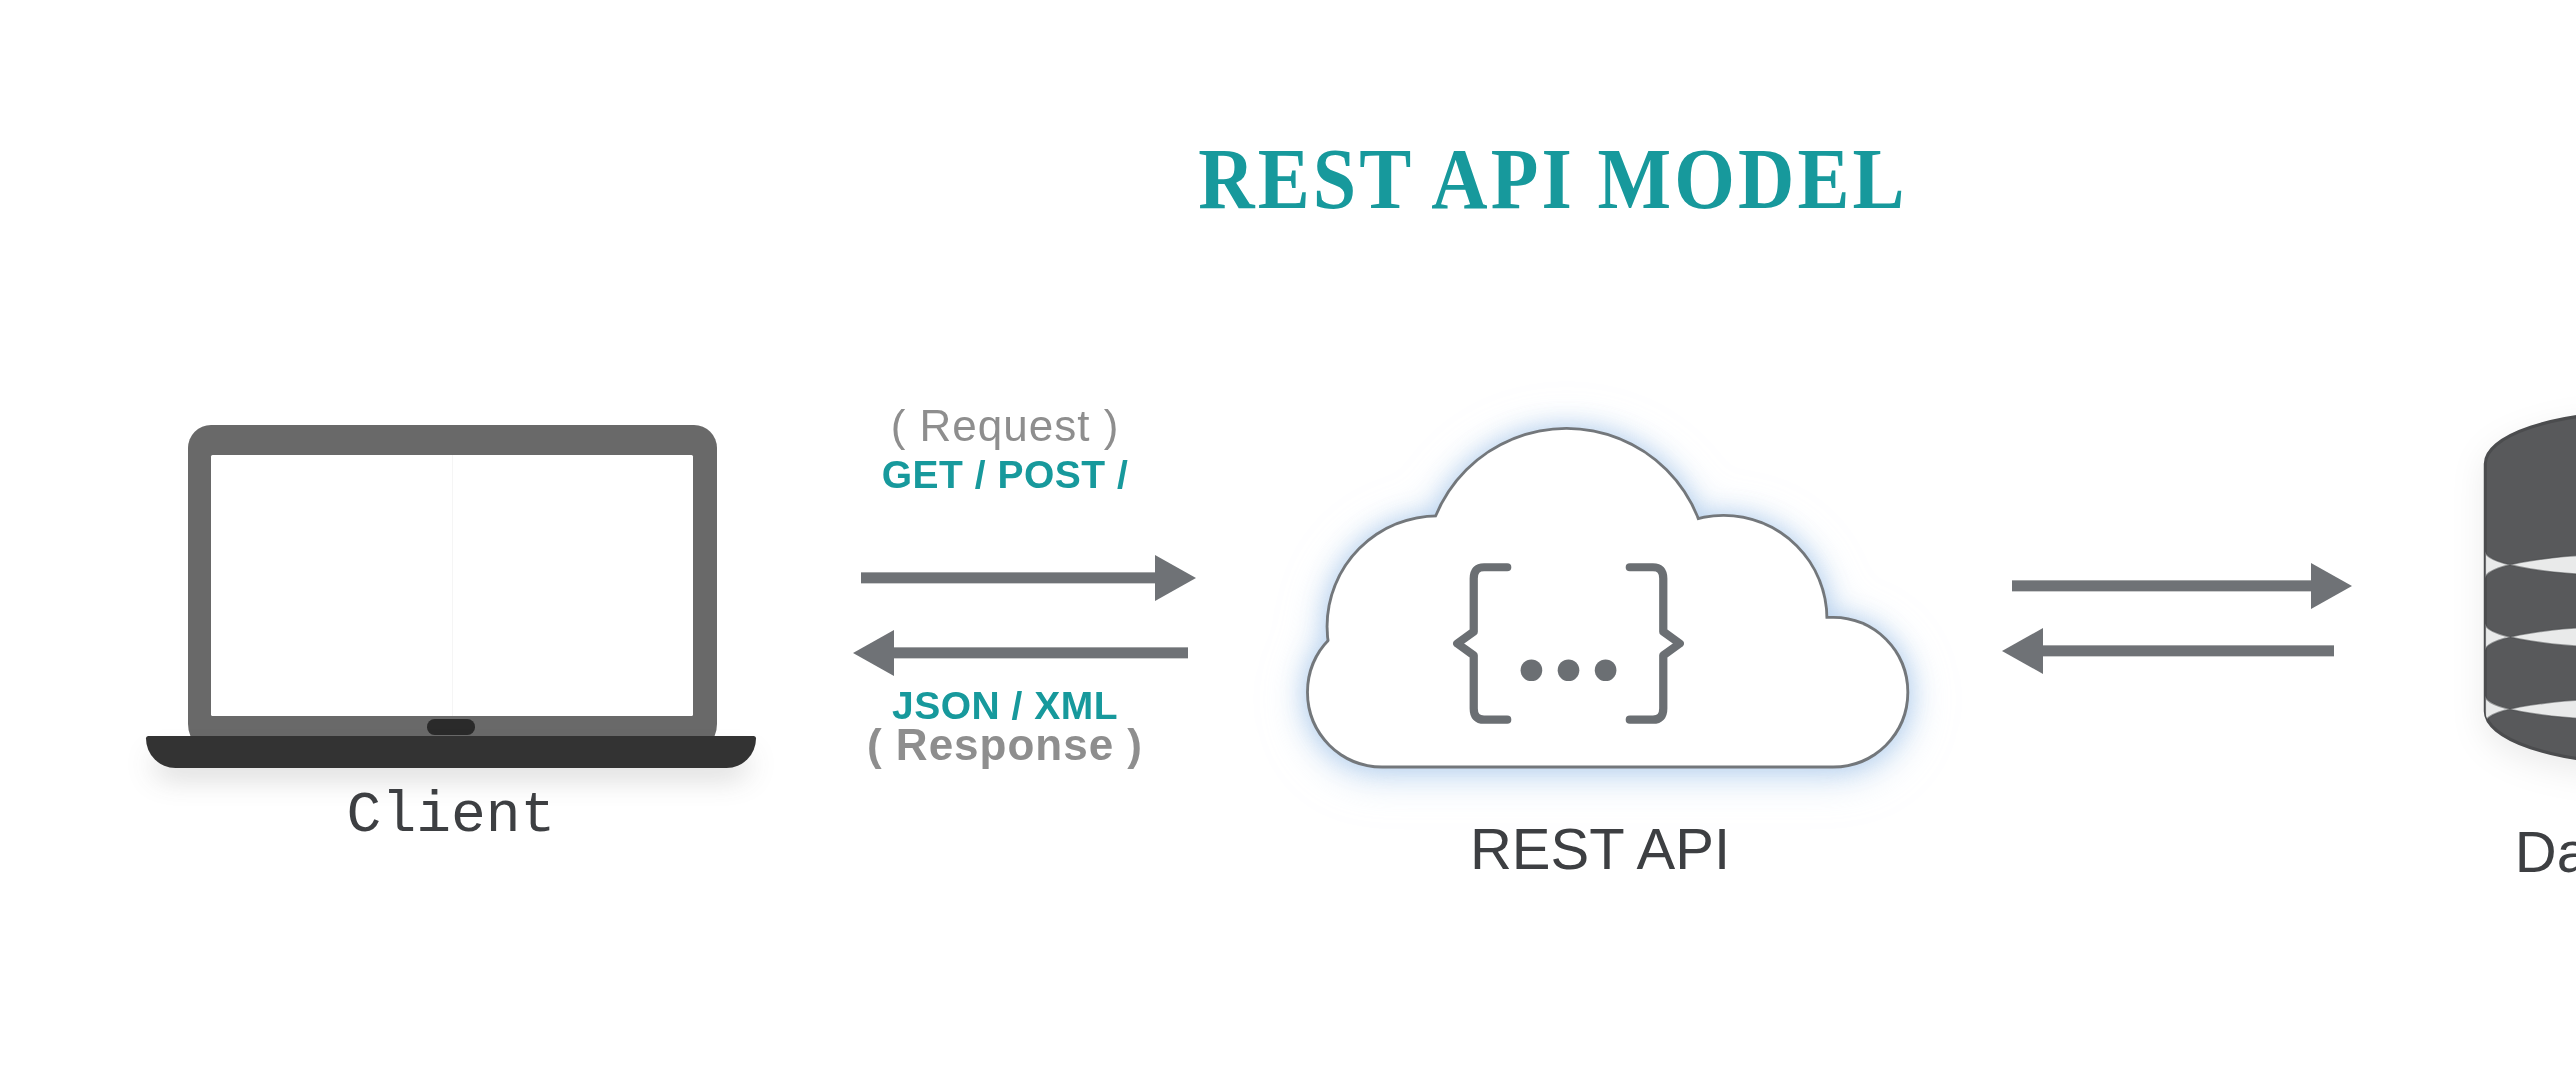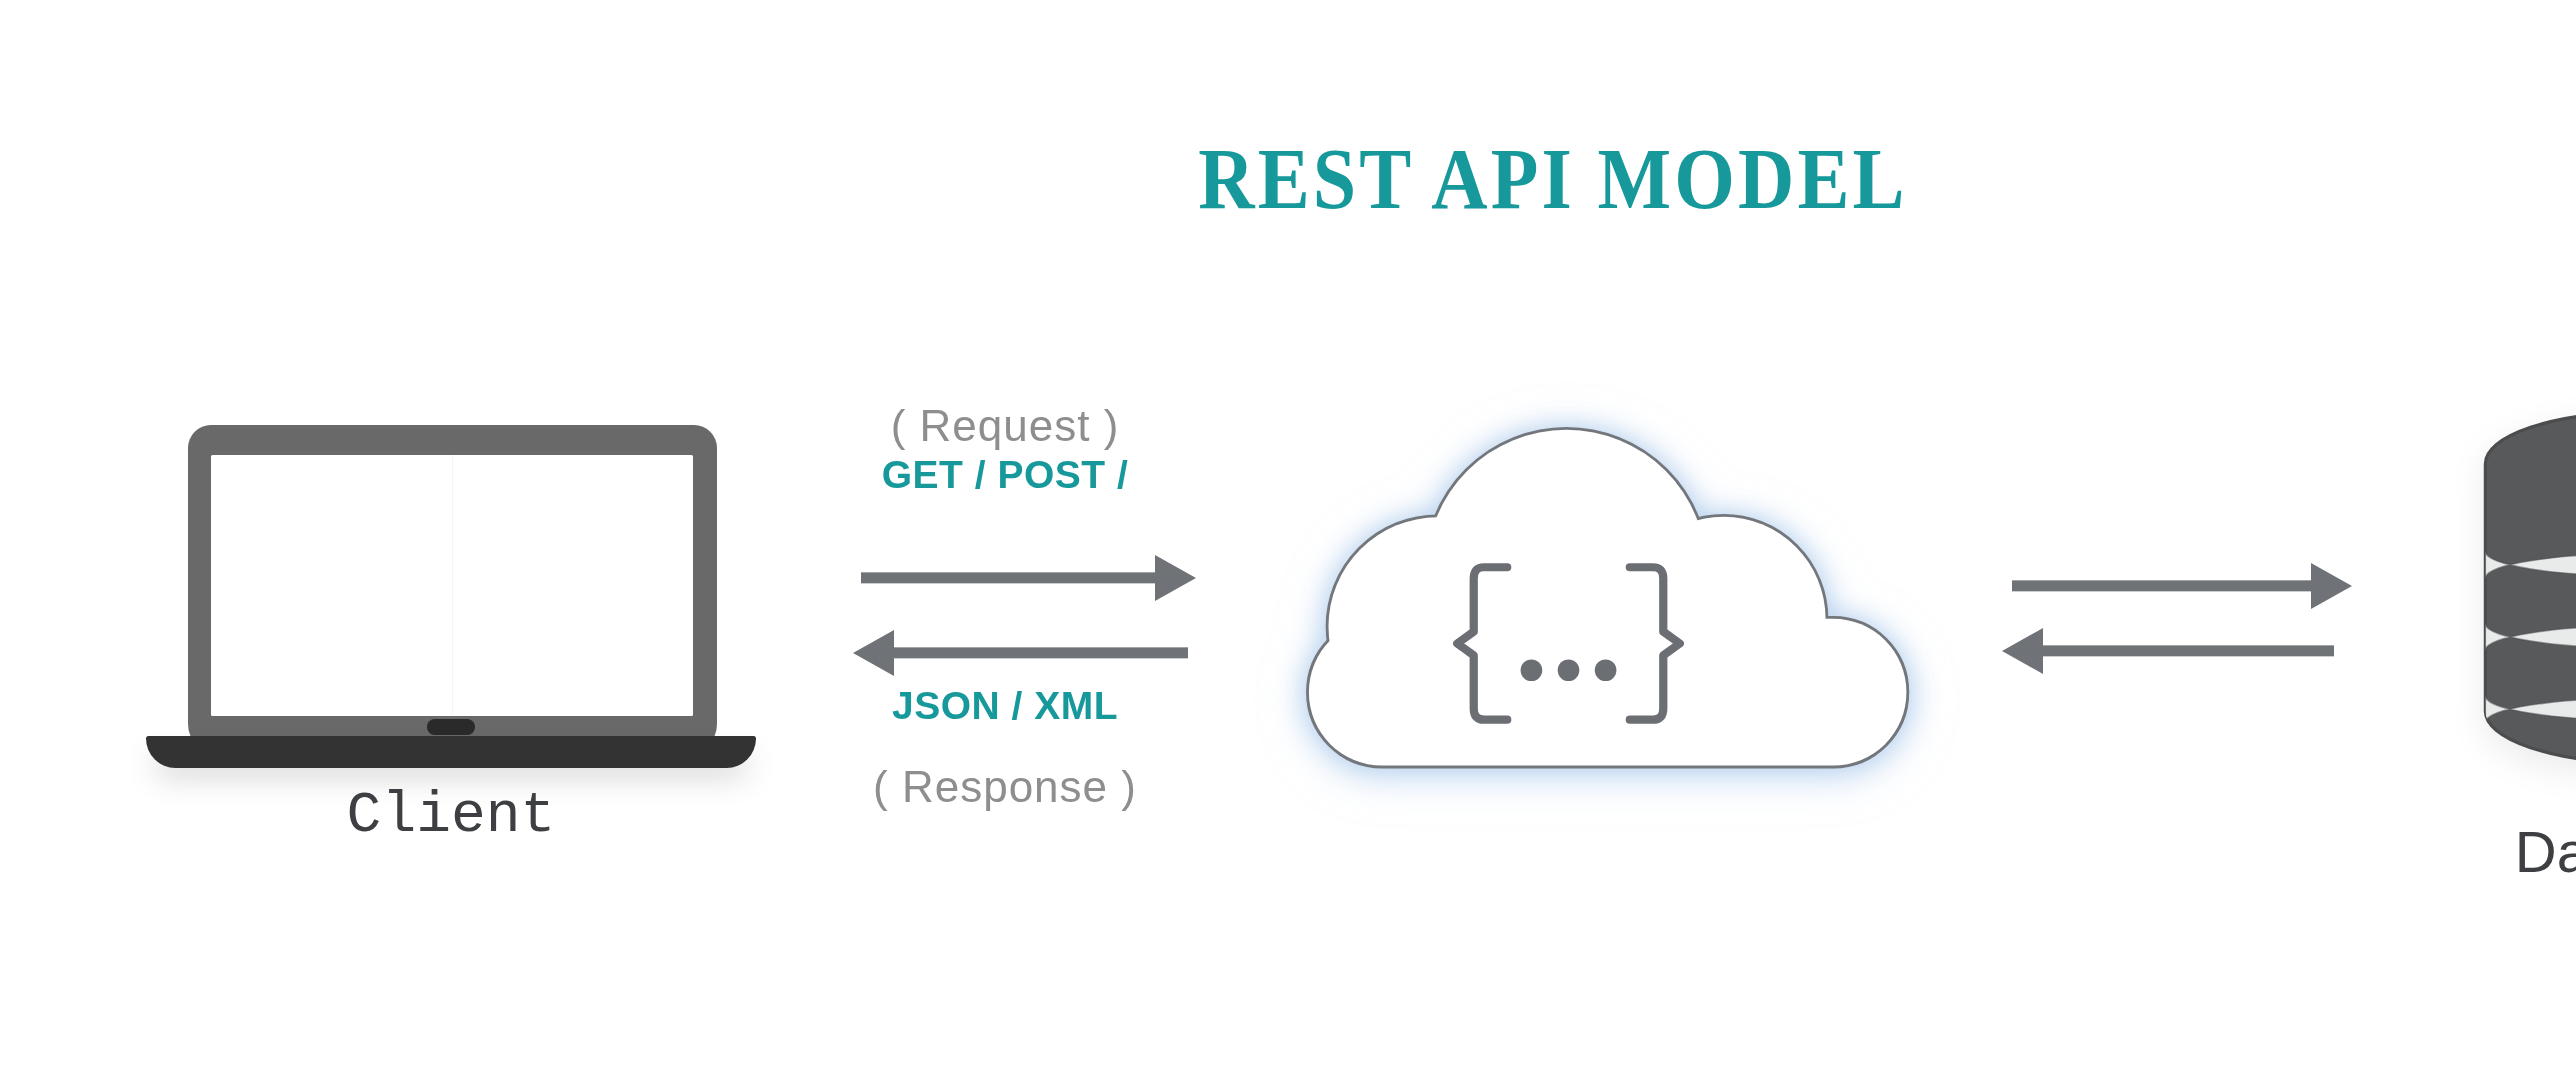--- a/index.html
+++ b/index.html
@@ -62,21 +62,21 @@
     font-size: 39px;
     font-weight: 700;
     color: var(--accent, #17999c);
     letter-spacing: 0.5px;
     text-align: center;
   }
   .request-annotation  { top: 389px; }
   .methods-line1       { top: 453px; }
   .methods-line2       { top: 511px; }
   .response-formats    { top: 684px; }
-  .response-annotation { top: 750px; }
+  .response-annotation { top: 708px; font-weight: bold; }
 
   
   .arrow { position: absolute; height: 46px; }
   .arrow .shaft {
     position: absolute;
     top: 50%;
     transform: translateY(-50%);
     height: 11.3px;
     background: var(--arrow, #6f7276);
   }
@@ -209,20 +209,21 @@
     <g fill="none" stroke="#6b6f73" stroke-width="16" stroke-linecap="round" stroke-linejoin="round">
       <path d="M 445 330 L 400 330 Q 380 330 380 352 L 380 455 L 348 478 L 380 501 L 380 604 Q 380 626 400 626 L 445 626"></path>
       <path d="M 683 330 L 728 330 Q 748 330 748 352 L 748 455 L 780 478 L 748 501 L 748 604 Q 748 626 728 626 L 683 626"></path>
     </g>
     <g fill="#6b6f73" stroke="none">
       <circle cx="492" cy="530" r="21"></circle>
       <circle cx="564" cy="530" r="21"></circle>
       <circle cx="636" cy="530" r="21"></circle>
     </g>
   </svg>
+  <div class="node-label api-label">REST API</div>
 
   <svg class="db-svg" viewBox="0 0 640 700" xmlns="http://www.w3.org/2000/svg">
     <defs>
       <clipPath id="dbClip">
         <path d="M 20 110 A 300 100 0 0 1 620 110 L 620 590 A 300 100 0 0 1 20 590 Z"></path>
       </clipPath>
     </defs>
     <path d="M 20 110 A 300 100 0 0 1 620 110 L 620 590 A 300 100 0 0 1 20 590 Z" fill="#58595b" stroke="#4b4c4e" stroke-width="6"></path>
     <g clip-path="url(#dbClip)" fill="#e9eaea" stroke="#4b4c4e" stroke-width="3" stroke-opacity="0.55">
       <path d="M 20 280 A 300 48 0 0 0 620 280 L 620 332 A 300 48 0 0 0 20 332 Z"></path>

